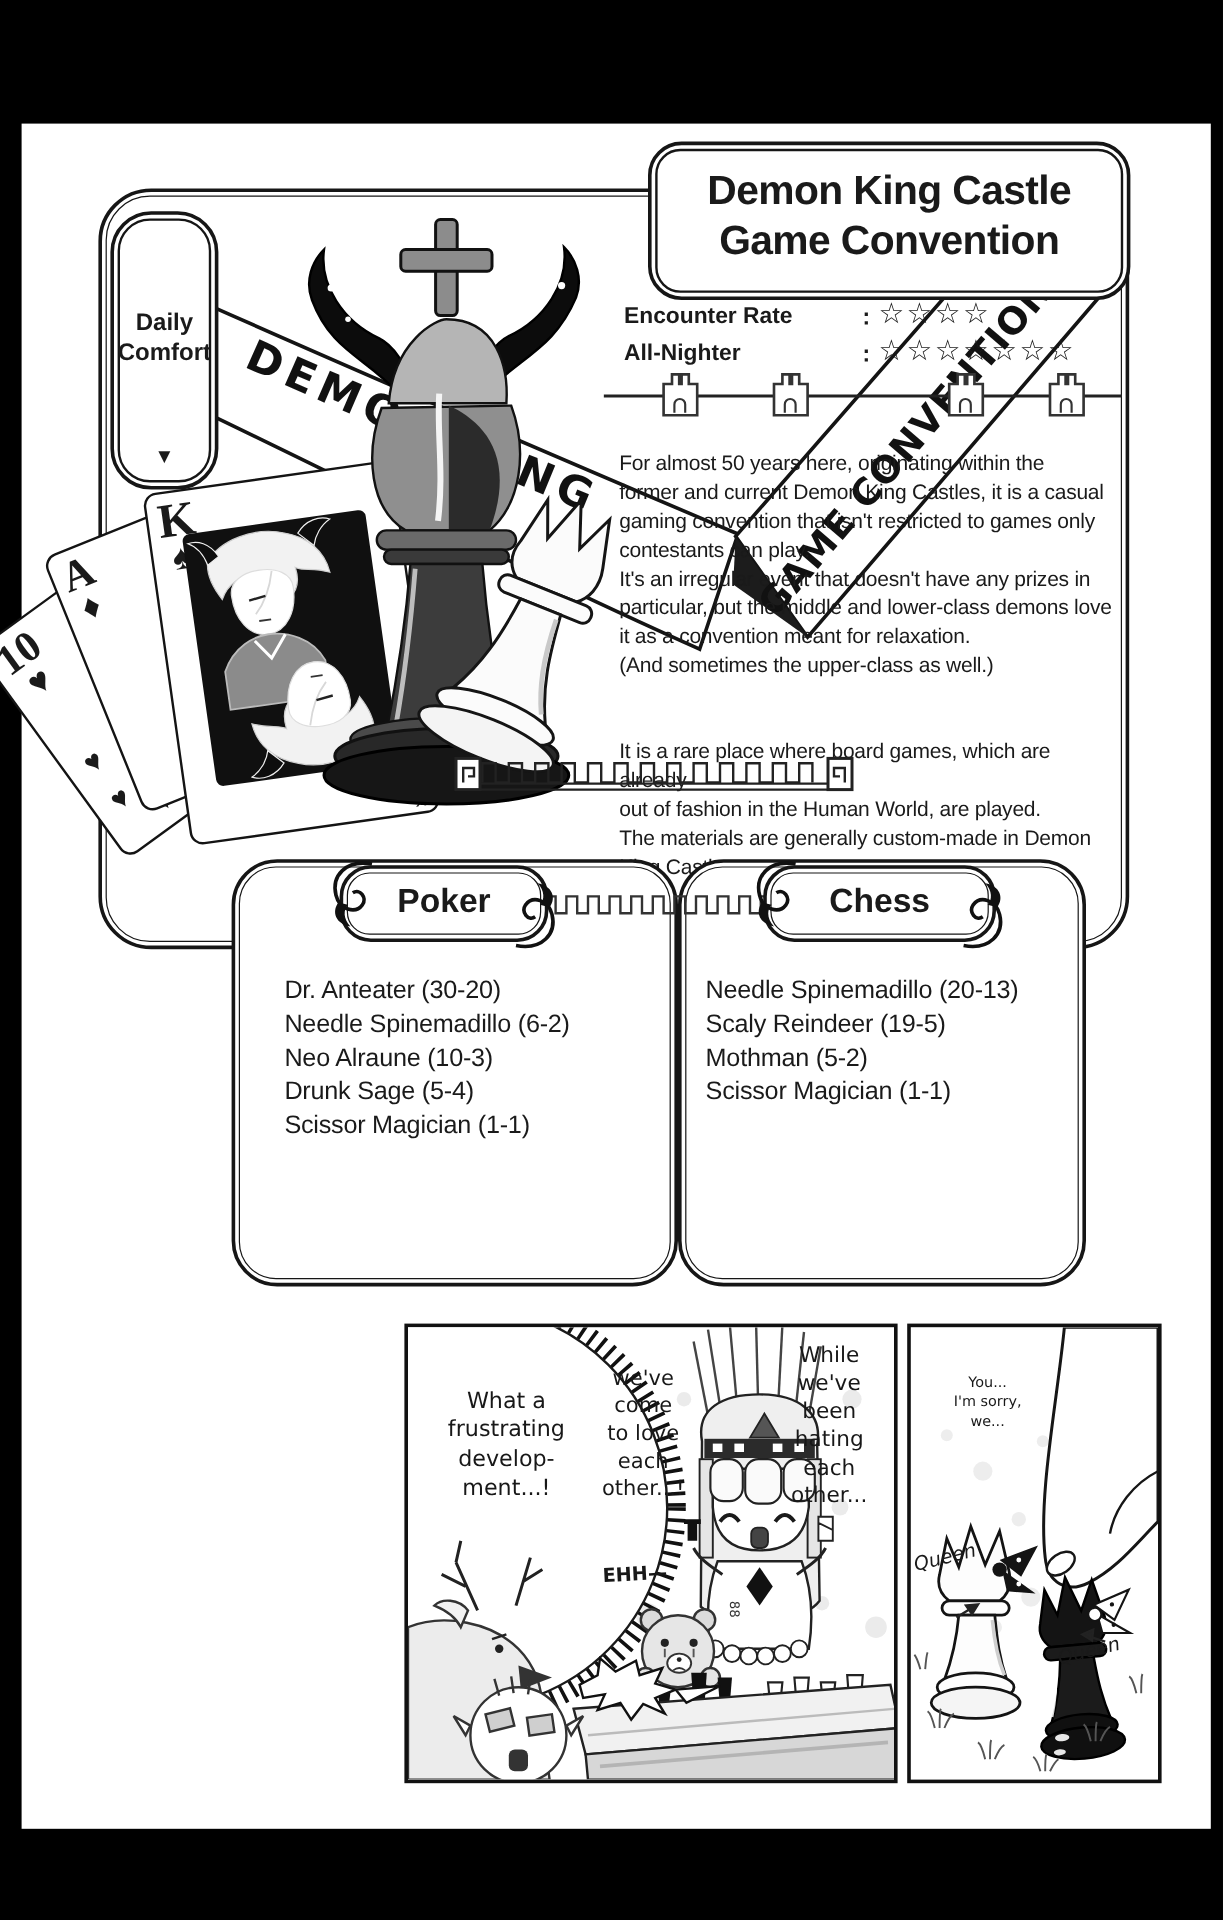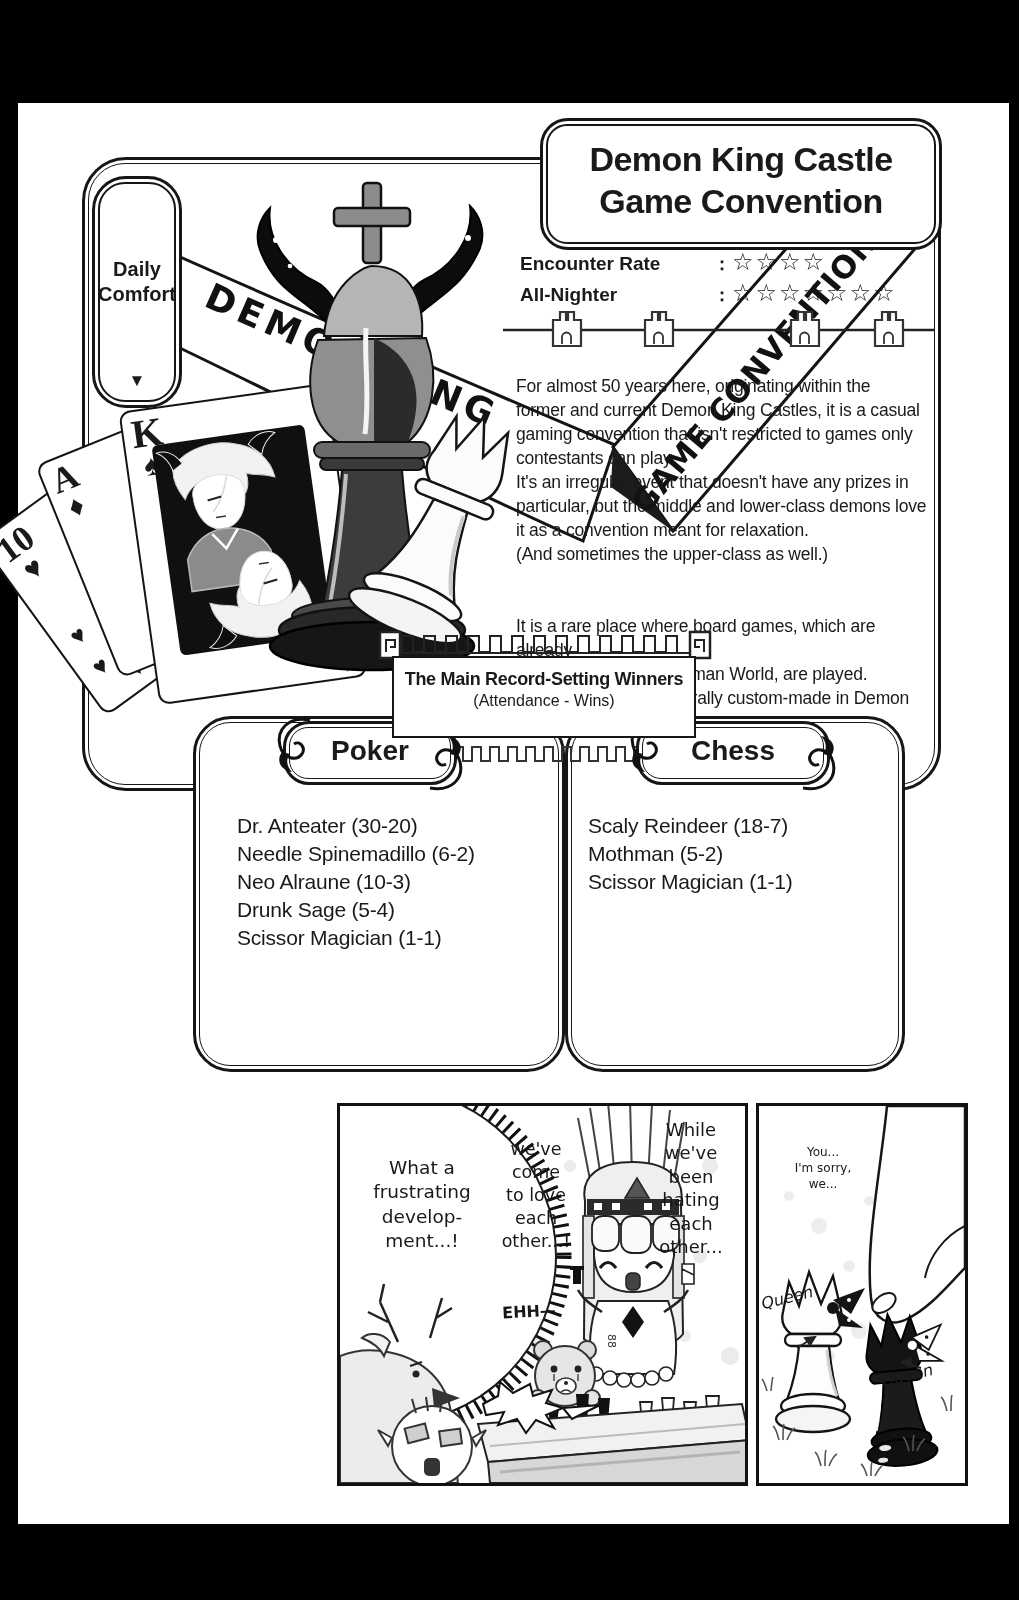--- a/index.html
+++ b/index.html
@@ -255,24 +255,20 @@
 
   <div class="winners">
     <svg width="334" height="44" viewBox="0 0 334 44">
       <path d="M12,33 H322 M12,38 H322" stroke="#222" stroke-width="2" fill="none"></path>
       <path d="M24,32 v-16 h11 v16 h11 v-16 h11 v16 h11 v-16 h11 v16 h11 v-16 h11 v16 h11 v-16 h11 v16 h11 v-16 h11 v16 h11 v-16 h11 v16 h11 v-16 h11 v16 h11 v-16 h11 v16 h11 v-16 h11 v16 h11 v-16 h11 v16 h11 v-16 h11 v16 h11 v-16 h11 v16" fill="none" stroke="#222" stroke-width="2"></path>
       <rect x="2" y="12" width="20" height="26" fill="#fff" stroke="#222" stroke-width="2.5"></rect>
       <path d="M8,32 v-12 h9 v7 h-5" fill="none" stroke="#222" stroke-width="2"></path>
       <rect x="312" y="12" width="20" height="26" fill="#fff" stroke="#222" stroke-width="2.5"></rect>
       <path d="M326,32 v-12 h-9 v7 h5" fill="none" stroke="#222" stroke-width="2"></path>
     </svg>
-    <div class="wbox">
-      <div class="wtitle">The Main Record-Setting Winners</div>
-      <div class="wsub">(Attendance - Wins)</div>
-    </div>
   </div>
 
   <svg class="strip2" width="224" height="30" viewBox="0 0 224 30">
     <path d="M4,26 V4 M220,26 V4" stroke="#333" stroke-width="2"></path>
     <path d="M6,24 v-14 h9 v14 h9 v-14 h9 v14 h9 v-14 h9 v14 h9 v-14 h9 v14 h9 v-14 h9 v14 h9 v-14 h9 v14 h9 v-14 h9 v14 h9 v-14 h9 v14 h9 v-14 h9 v14 h9 v-14 h9 v14 h9 v-14 h9 v14 h9 v-14 h9 v14" fill="none" stroke="#333" stroke-width="2"></path>
   </svg>
 
   <div class="dbl thin panel-box poker-panel"></div>
   <div class="dbl thin panel-box chess-panel"></div>
 
@@ -300,21 +296,22 @@
   </div>
 
   <div class="win-list poker-list">
     <div>Dr. Anteater (30-20)</div>
     <div>Needle Spinemadillo (6-2)</div>
     <div>Neo Alraune (10-3)</div>
     <div>Drunk Sage (5-4)</div>
     <div>Scissor Magician (1-1)</div>
   </div>
   <div class="win-list chess-list">
-    <div>Scaly Reindeer (18-7)</div>
+    <div>Needle Spinemadillo (20-13)</div>
+    <div>Scaly Reindeer (19-5)</div>
     <div>Mothman (5-2)</div>
     <div>Scissor Magician (1-1)</div>
   </div>
 
   <div class="mpanel manga-left">
     <svg width="405" height="377" viewBox="0 0 405 377">
       <g opacity="0.85">
         <circle cx="200" cy="240" r="10" fill="#e8e8e8"></circle>
           <circle cx="360" cy="150" r="7" fill="#e8e8e8"></circle>
         <circle cx="390" cy="250" r="9" fill="#e8e8e8"></circle>

